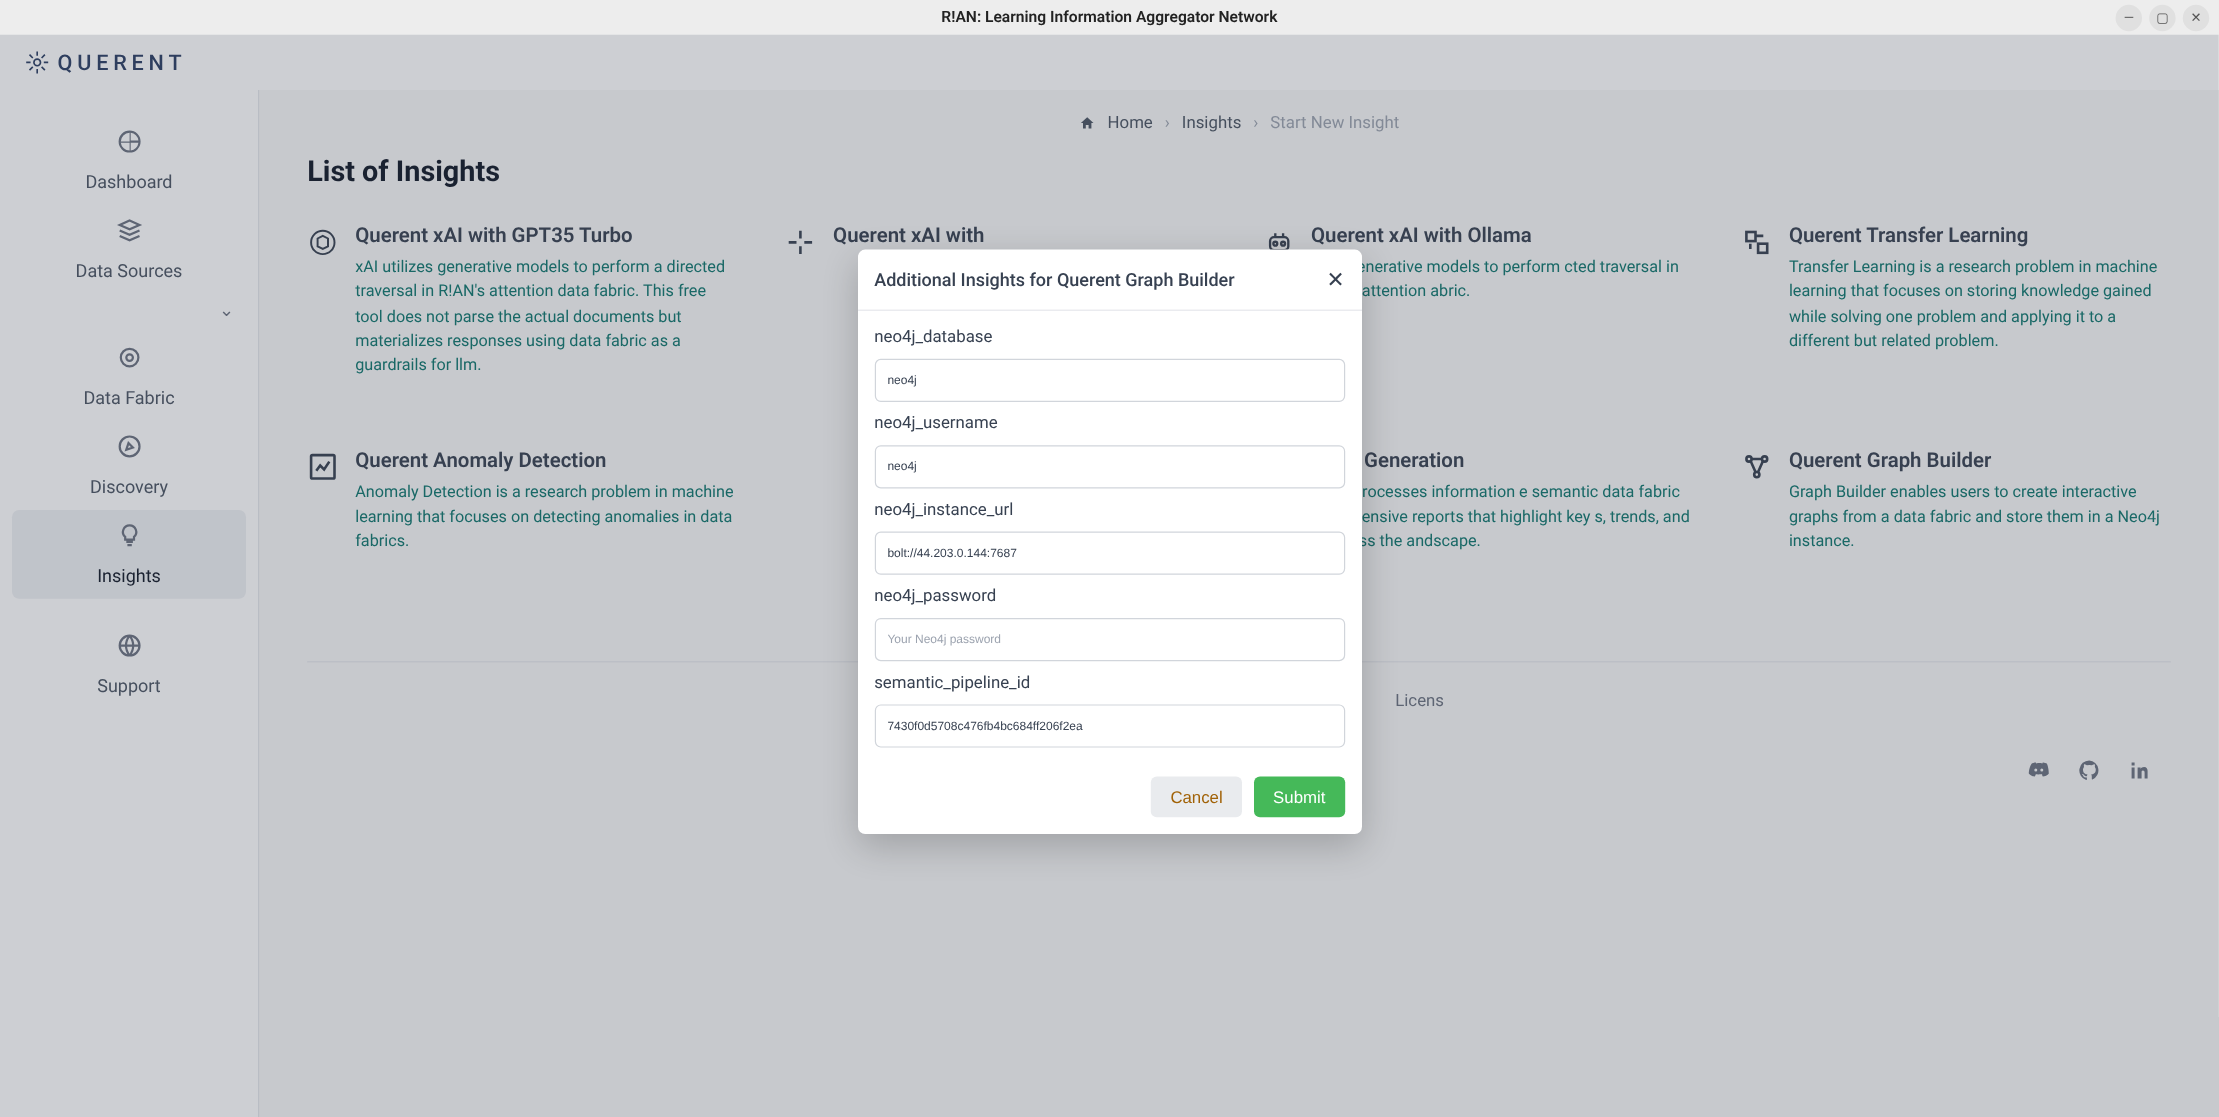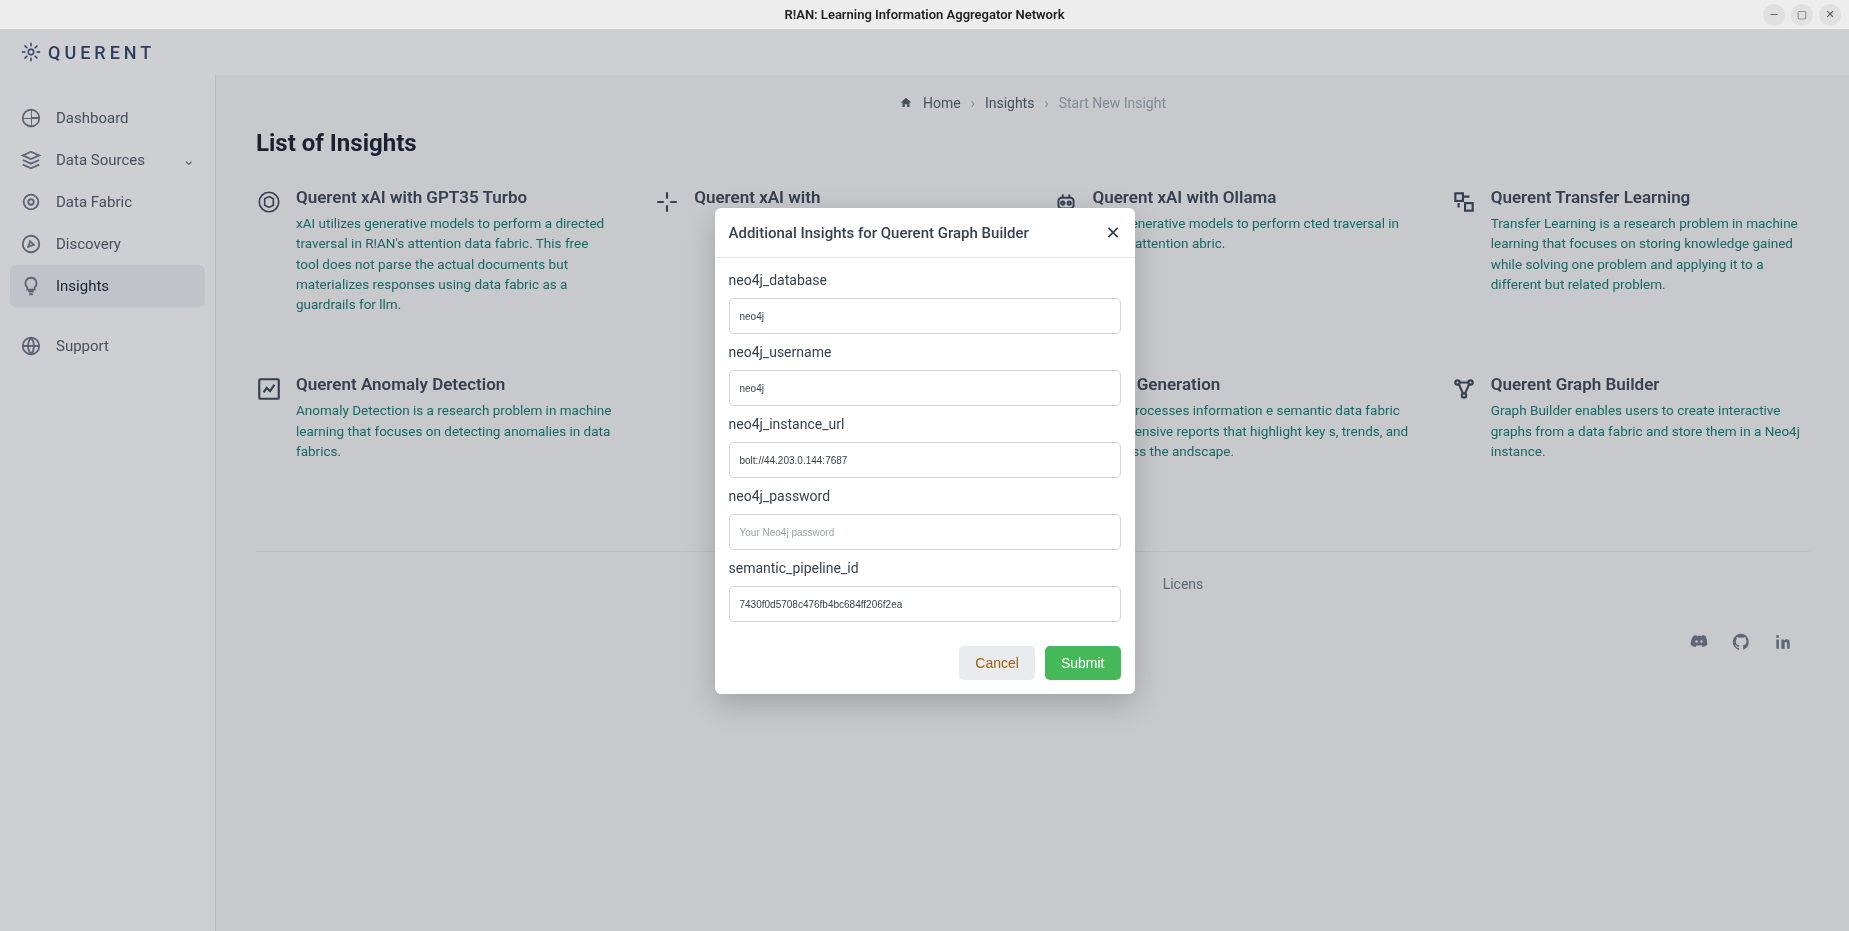--- a/index.html
+++ b/index.html
@@ -76,20 +76,21 @@
 }
 .nav-item {
   display: flex;
   align-items: center;
   gap: 14px;
   padding: 10px 10px;
   border-radius: 6px;
   font-size: 15px;
   color: #4b5563;
   cursor: pointer;
+  flex-direction: column;
 }
 .nav-item.active { background: #eef0f3; color: #111827; }
 .nav-item .icon { width: 22px; height: 22px; color: #6b7280; display: flex; }
 .nav-item .chev { margin-left: auto; color: #6b7280; }
 .nav-group-break { height: 18px; }
 
 .content {
   flex: 1;
   padding: 20px 40px;
   overflow: auto;

